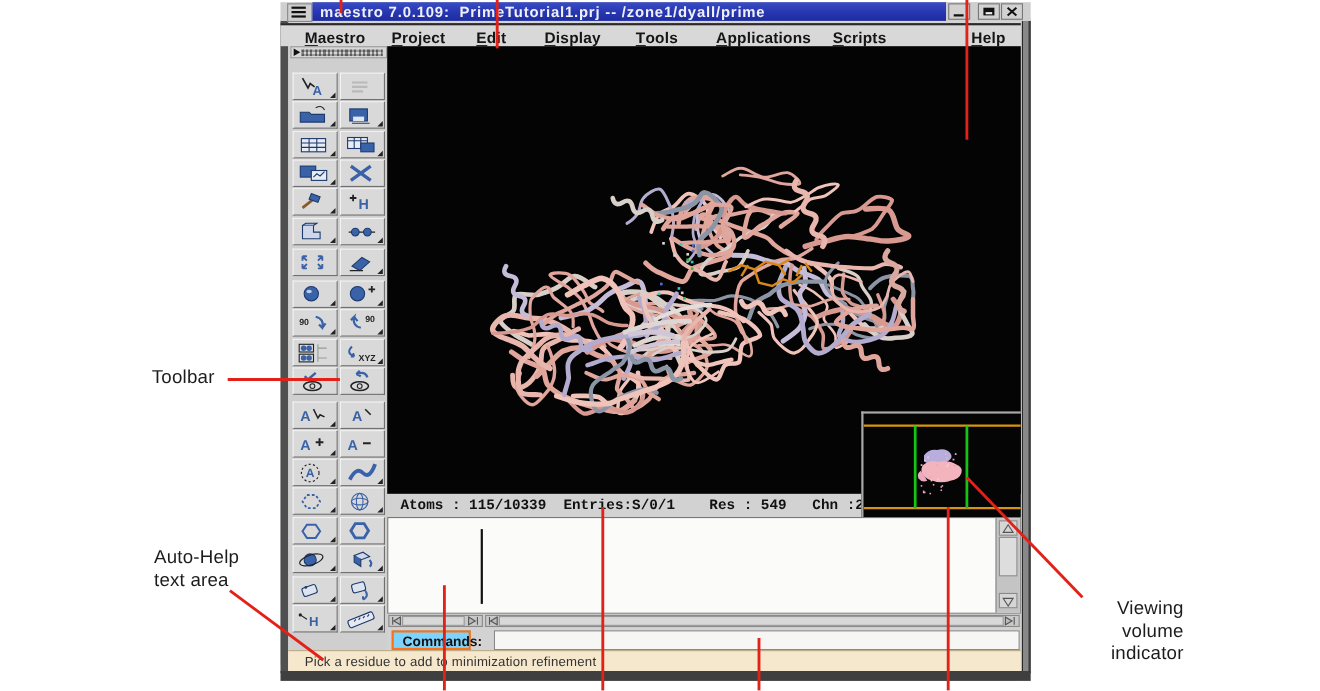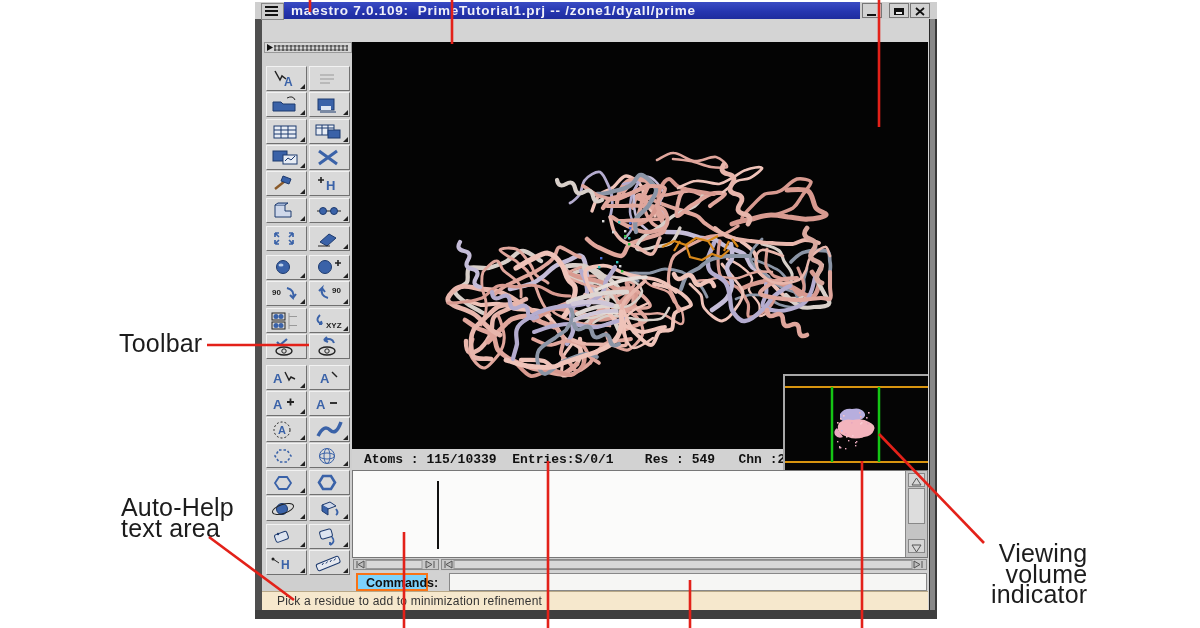--- a/index.html
+++ b/index.html
@@ -56,21 +56,21 @@
       padding-left:8px;box-sizing:border-box;}
   #cmdinput{position:absolute;left:97px;top:2px;width:478px;height:18px;background:#f6f6f4;
       border:1px solid #888;box-sizing:border-box;}
   
   #beige{left:7px;top:589px;width:666px;height:19px;background:#f6e8cd;border-top:1px solid #b8a888; 
       font-size:12px;color:#333;line-height:19px;padding-left:15px;letter-spacing:0.2px;box-sizing:border-box;}
   
   #vvpanel{left:528px;top:372px;width:145px;height:96px;background:#050505;
       border-top:2px solid #a8a8a8;border-left:2px solid #a8a8a8;box-sizing:border-box;}
   
-  .lbl{font-size:25px;color:#1c1c1c;letter-spacing:0.2px;line-height:20.5px;filter:blur(0.3px);}
+  .lbl{font-size:17px;color:#1c1c1c;letter-spacing:0.2px;line-height:20.5px;filter:blur(0.3px);margin-left:19px;}
 </style>
 </head>
 <body>
 
 <div class="abs" id="win">
   <div class="abs" id="frameL"></div>
   <div class="abs" id="frameR"></div>
   <div class="abs" id="frameB"></div>
   <div class="abs" id="titlerow">
     <div class="abs" id="hamb">
@@ -82,20 +82,30 @@
     <div class="abs tbtn" style="left:607px"><svg width="18" height="13">
           <path d="M4 10 h9" stroke="#111" stroke-width="2"></path>
         </svg></div>
     <div class="abs tbtn" style="left:634px"><svg width="18" height="13">
           <rect x="4" y="3" width="10" height="7" fill="#111"></rect>
           <rect x="6" y="7" width="6" height="2" fill="#eee"></rect>
         </svg></div>
     <div class="abs tbtn" style="left:655px"><svg width="18" height="13">
           <path d="M5 3 L13 10 M13 3 L5 10" stroke="#111" stroke-width="1.8"></path>
         </svg></div>
+  </div>
+  <div class="abs" id="menurow">
+    <div class="mi" style="left:22px"><b>M</b>aestro</div>
+    <div class="mi" style="left:101px"><b>P</b>roject</div>
+    <div class="mi" style="left:178px"><b>E</b>dit</div>
+    <div class="mi" style="left:240px"><b>D</b>isplay</div>
+    <div class="mi" style="left:323px"><b>T</b>ools</div>
+    <div class="mi" style="left:396px"><b>A</b>pplications</div>
+    <div class="mi" style="left:502px"><b>S</b>cripts</div>
+    <div class="mi" style="left:628px"><b>H</b>elp</div>
   </div>
   <div class="abs" id="toolbar">
 <div class="tb" style="left:4px;top:24px">
         <svg width="39" height="23" viewBox="0 0 39 23">
           <path d="M8 4 l5 9 l2 -4 l4 3" stroke="#222" stroke-width="1.5" fill="none"></path>
           <text x="17" y="19" font-size="12" font-weight="bold" fill="#3a62a8" font-family="Liberation Sans">A</text>
         </svg>
         <div class="cnr"></div>
       </div>
 <div class="tb" style="left:47px;top:24px">

